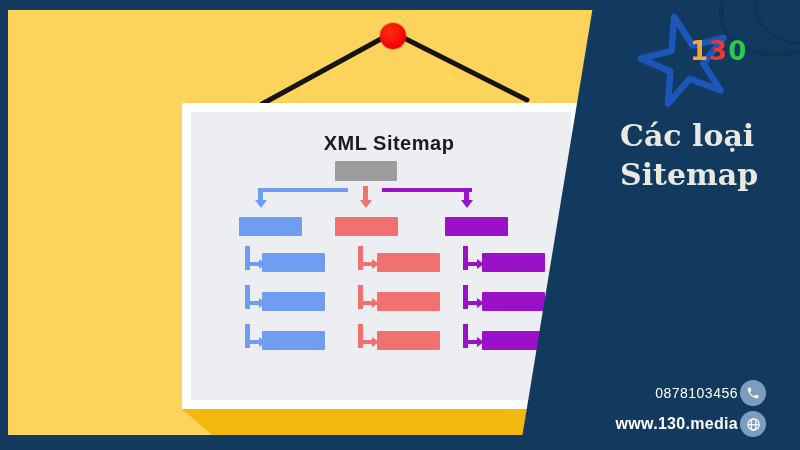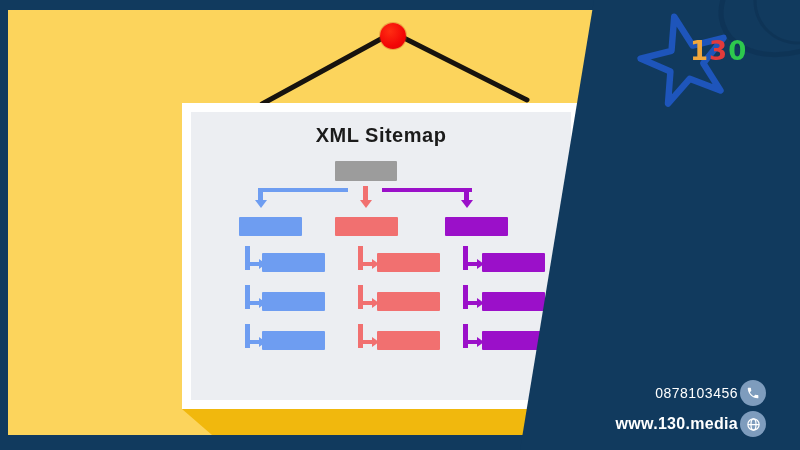--- a/index.html
+++ b/index.html
@@ -10,21 +10,21 @@
   }
   .yellow-area{position:absolute;left:8px;top:10px;width:592px;height:425px;background:var(--yellow,#fcd45c);}
   .strings{position:absolute;left:0;top:0;pointer-events:none;}
   .pin{position:absolute;left:380px;top:23px;width:26px;height:26px;border-radius:50%;
     background:radial-gradient(circle at 38% 32%, #ff2d12 0%, #f30606 60%, #dd0404 100%);
     box-shadow:0 0 0 1px rgba(200,80,20,.35);}
   .card-shadow{position:absolute;left:182px;top:409px;width:380px;height:26px;background:var(--shadow,#f1b80d);
     clip-path:polygon(0 0,100% 0,calc(100% - 16px) 100%,30px 100%);}
   .card{position:absolute;left:182px;top:103px;width:398px;height:306px;background:#ffffff;}
   .card-inner{position:absolute;left:9px;top:9px;right:9px;bottom:9px;background:var(--card,#eceef2);}
-  .poster-title{position:absolute;left:0;top:12px;width:100%;margin:0;text-align:center;
+  .poster-title{position:absolute;left:0;top:12px;width:100%;margin:8px;text-align:center;
     font-family:"Liberation Sans",sans-serif;font-weight:bold;font-size:20px;color:#1b1b1b;letter-spacing:.5px;}
   .tree{position:absolute;left:-9px;top:-9px;width:398px;height:306px;}
   .tbox{position:absolute;height:19px;border-radius:1px;}
   .hbar,.vbar{position:absolute;}
   .arr-down{position:absolute;width:0;height:0;border-left:6px solid transparent;border-right:6px solid transparent;}
   .arr-right{position:absolute;width:0;height:0;border-top:5px solid transparent;border-bottom:5px solid transparent;}
   .right-panel{position:absolute;left:500px;top:0;width:300px;height:450px;background:var(--navy,#113a5e);
     clip-path:polygon(94px 0,300px 0,300px 450px,20px 450px);}
   .swirl{position:absolute;right:-10px;top:-6px;opacity:.7;}
   .logo{position:absolute;left:130px;top:6px;width:170px;height:100px;}
@@ -117,20 +117,24 @@
       <path d="M70 -15 C 50 30, 95 60, 122 45" fill="none" stroke="#0e3254" stroke-width="3"></path>
     </svg>
 
     <div class="logo">
       <svg class="star" width="92" height="92" viewBox="0 0 100 100">
         <path d="M50 6 L61.8 41.2 L96.6 41.2 L68.4 62.8 L79.4 96 L50 75.5 L20.6 96 L31.6 62.8 L3.4 41.2 L38.2 41.2 Z" fill="none" id="star-path" stroke="#1e55bb" stroke-width="7" stroke-linejoin="round"></path>
       </svg>
       <div class="logo-number" id="logo-number"><span style="color: rgb(242, 167, 60);">1</span><span style="color: rgb(226, 59, 59);">3</span><span style="color: rgb(45, 200, 77);">0</span></div>
     </div>
 
+    <div class="headline">
+      <div>Các loại</div>
+      <div>Sitemap</div>
+    </div>
 
     <div class="contact">
       <div class="contact-row">
         <span class="phone-text">0878103456</span>
         <span class="icon-circle">
           <svg width="14" height="14" viewBox="0 0 24 24">
             <path d="M6.6 10.8c1.5 2.9 3.8 5.2 6.7 6.7l2.2-2.2c.3-.3.7-.4 1-.3 1.2.4 2.4.6 3.7.6.6 0 1 .4 1 1V20c0 .6-.4 1-1 1C10.7 21 3 13.3 3 3.9c0-.6.4-1 1-1h3.5c.6 0 1 .4 1 1 0 1.3.2 2.5.6 3.7.1.3 0 .7-.3 1l-2.2 2.2z" fill="#ffffff"></path>
           </svg>
         </span>
       </div>

